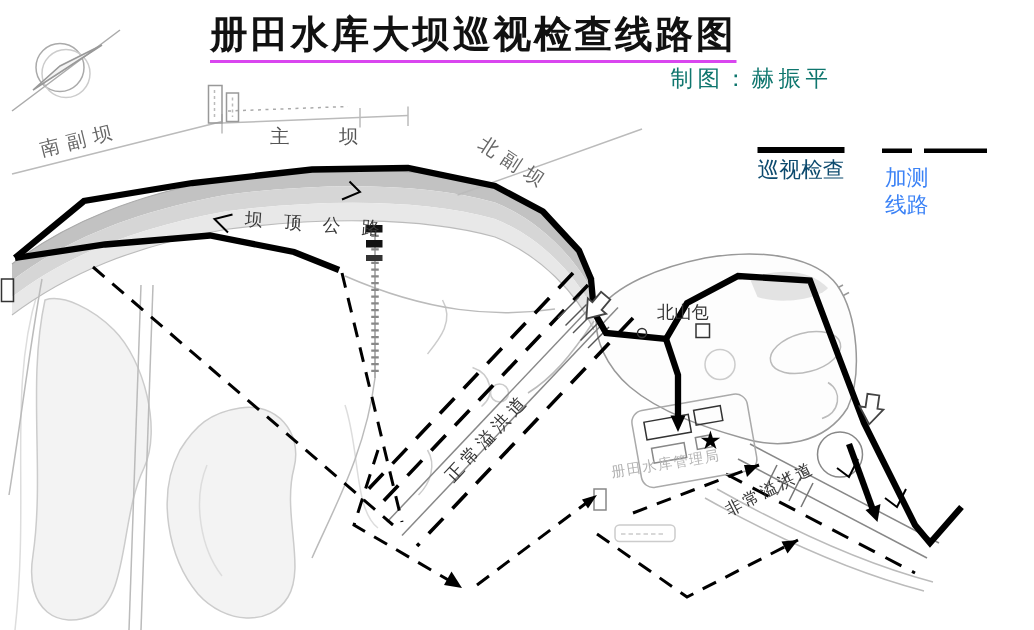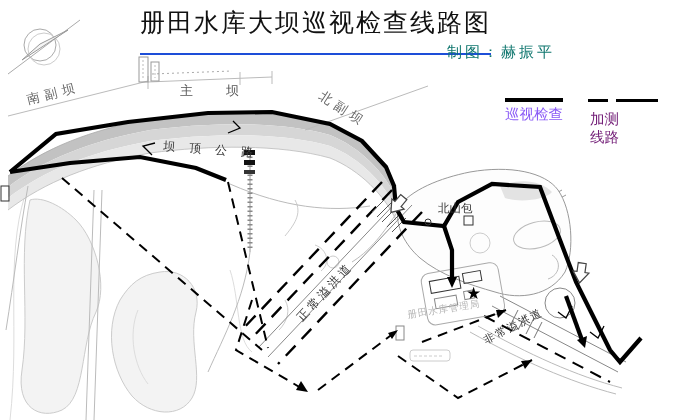--- a/index.html
+++ b/index.html
@@ -1,28 +1,28 @@
 <!DOCTYPE html>
 <html><head>
 <meta charset="utf-8">
 <style>
   html,body{margin:0;padding:0;background:#fff;}
   .stage{position:relative;width:689px;height:420px;background:#fff;overflow:hidden;
          font-family:"Liberation Serif",serif;}
   .map-svg{position:absolute;left:0;top:0;}
   .title{position:absolute;left:140px;top:6px;font-size:25px;letter-spacing:2px;color:#111;
-         border-bottom:2px solid #1d4ed8;padding-bottom:14px;white-space:nowrap;font-weight:400;}
+         border-bottom:2px solid #d946ef;padding-bottom:1px;white-space:nowrap;font-weight:700;}
   .credit{position:absolute;left:447px;top:43px;font-size:15px;letter-spacing:3px;color:#0f766e;white-space:nowrap;}
   .legend{position:absolute;left:490px;top:92px;width:190px;}
   .leg-solid-bar{position:absolute;left:15px;top:6px;width:58px;height:4px;background:#000;}
   .leg-dash1{position:absolute;left:98px;top:7px;width:20px;height:3px;background:#000;}
   .leg-dash2{position:absolute;left:126px;top:7px;width:42px;height:3px;background:#000;}
   .leg-label-a{position:absolute;left:4px;top:14px;width:80px;text-align:center;font-size:14.5px;
-               color:#8b5cf6;line-height:17px;}
-  .leg-label-b{position:absolute;left:100px;top:18px;font-size:14.5px;color:#701a75;line-height:18px;}
+               color:#0c4a6e;line-height:17px;}
+  .leg-label-b{position:absolute;left:100px;top:18px;font-size:14.5px;color:#3b82f6;line-height:18px;}
   svg text{font-family:"Liberation Serif",serif;}
 </style>
 </head>
 <body>
 
 <div class="stage">
 
   <svg class="map-svg" width="689" height="420" viewBox="0 0 689 420">
 
     <g fill="none" stroke="#cccccc" stroke-width="1">

